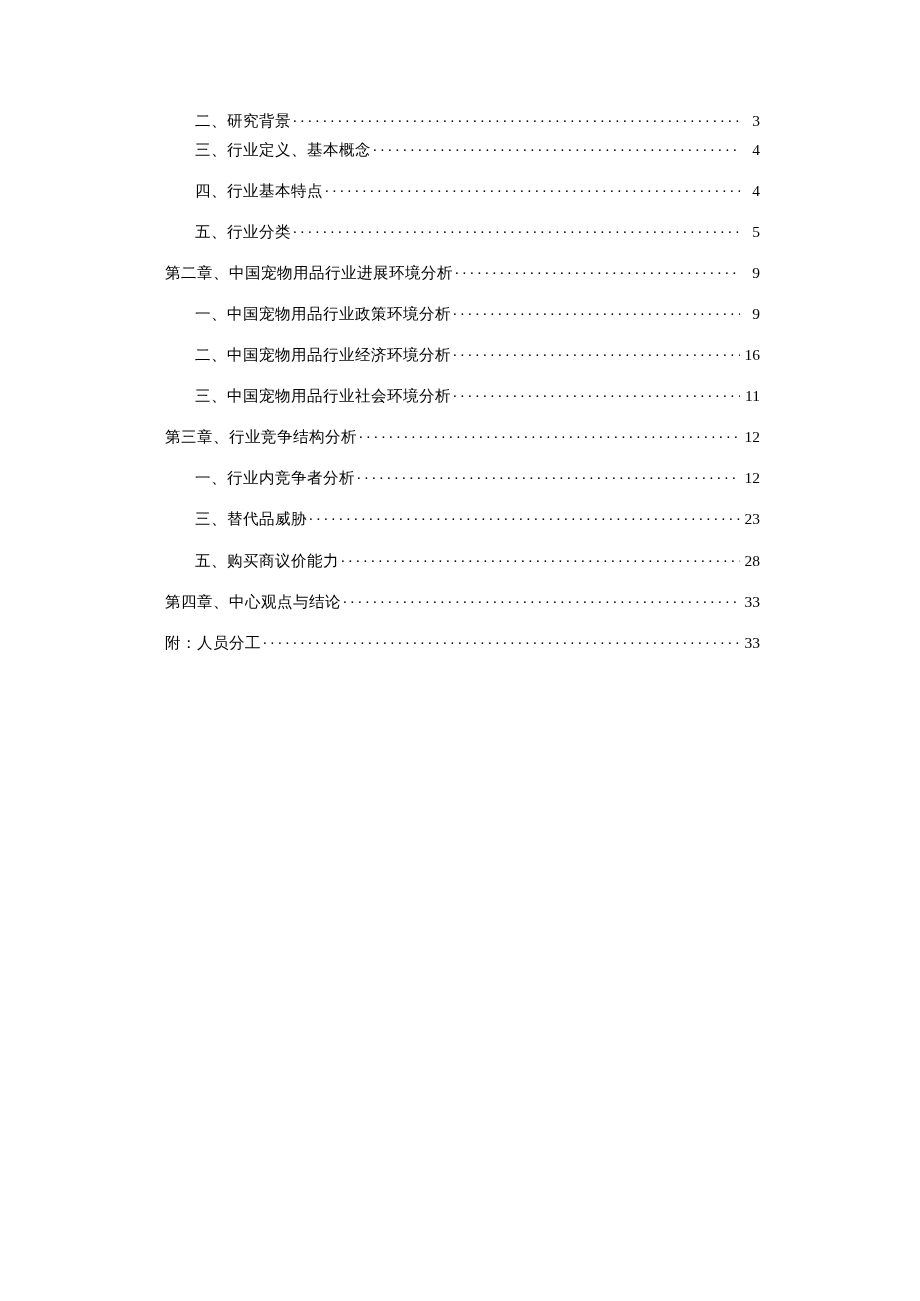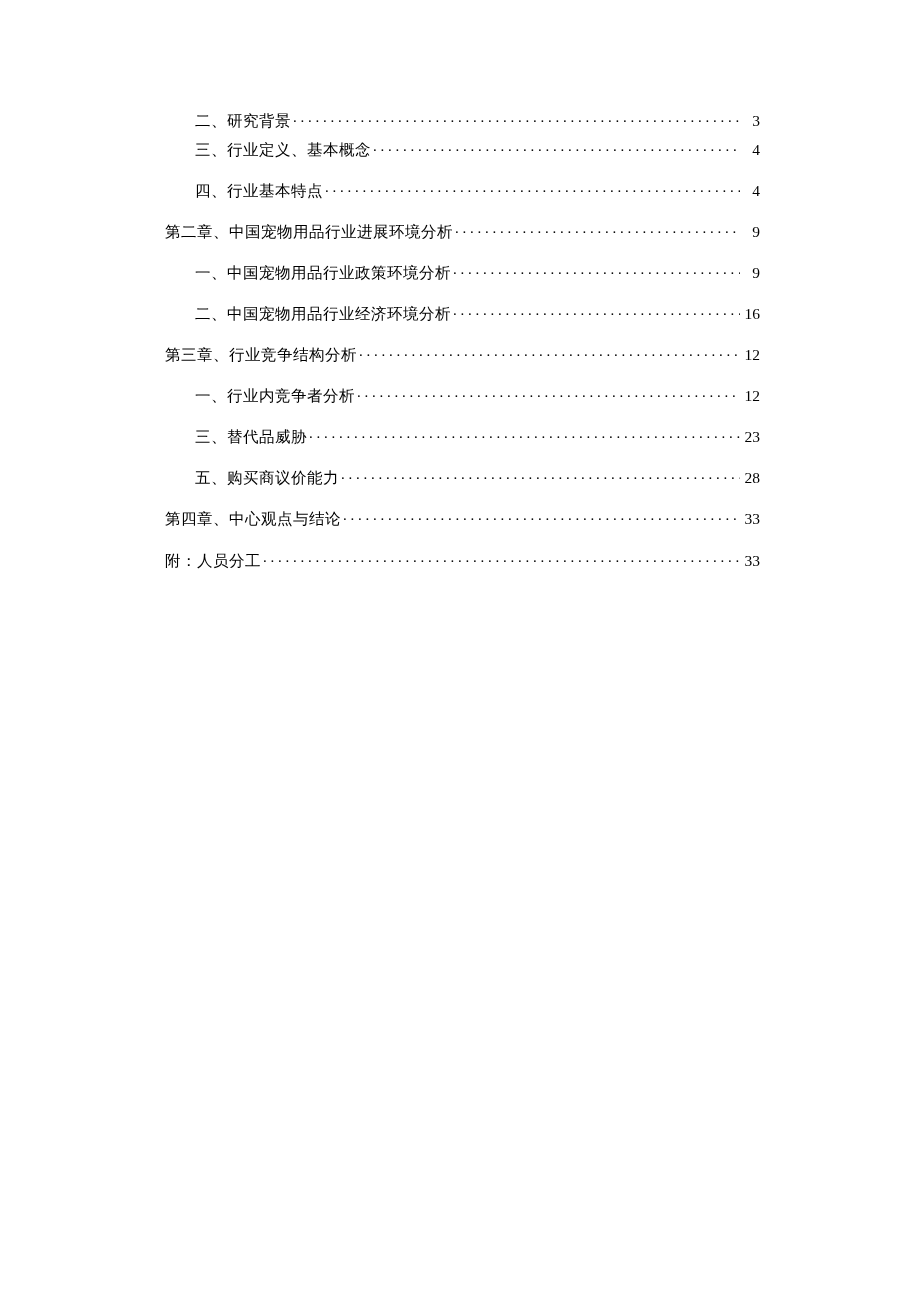--- a/index.html
+++ b/index.html
@@ -71,34 +71,44 @@
       <div class="toc-row indent">
         <span class="toc-label">三、行业定义、基本概念</span>
         <span class="toc-leader"></span>
         <span class="toc-page">4</span>
       </div>
       <div class="toc-row indent">
         <span class="toc-label">四、行业基本特点</span>
         <span class="toc-leader"></span>
         <span class="toc-page">4</span>
       </div>
+      <div class="toc-row indent">
+        <span class="toc-label">五、行业分类</span>
+        <span class="toc-leader"></span>
+        <span class="toc-page">5</span>
+      </div>
       <div class="toc-row">
         <span class="toc-label">第二章、中国宠物用品行业进展环境分析</span>
         <span class="toc-leader"></span>
         <span class="toc-page">9</span>
       </div>
       <div class="toc-row indent">
         <span class="toc-label">一、中国宠物用品行业政策环境分析</span>
         <span class="toc-leader"></span>
         <span class="toc-page">9</span>
       </div>
       <div class="toc-row indent">
         <span class="toc-label">二、中国宠物用品行业经济环境分析</span>
         <span class="toc-leader"></span>
         <span class="toc-page">16</span>
+      </div>
+      <div class="toc-row indent">
+        <span class="toc-label">三、中国宠物用品行业社会环境分析</span>
+        <span class="toc-leader"></span>
+        <span class="toc-page">11</span>
       </div>
       <div class="toc-row">
         <span class="toc-label">第三章、行业竞争结构分析</span>
         <span class="toc-leader"></span>
         <span class="toc-page">12</span>
       </div>
       <div class="toc-row indent">
         <span class="toc-label">一、行业内竞争者分析</span>
         <span class="toc-leader"></span>
         <span class="toc-page">12</span>

